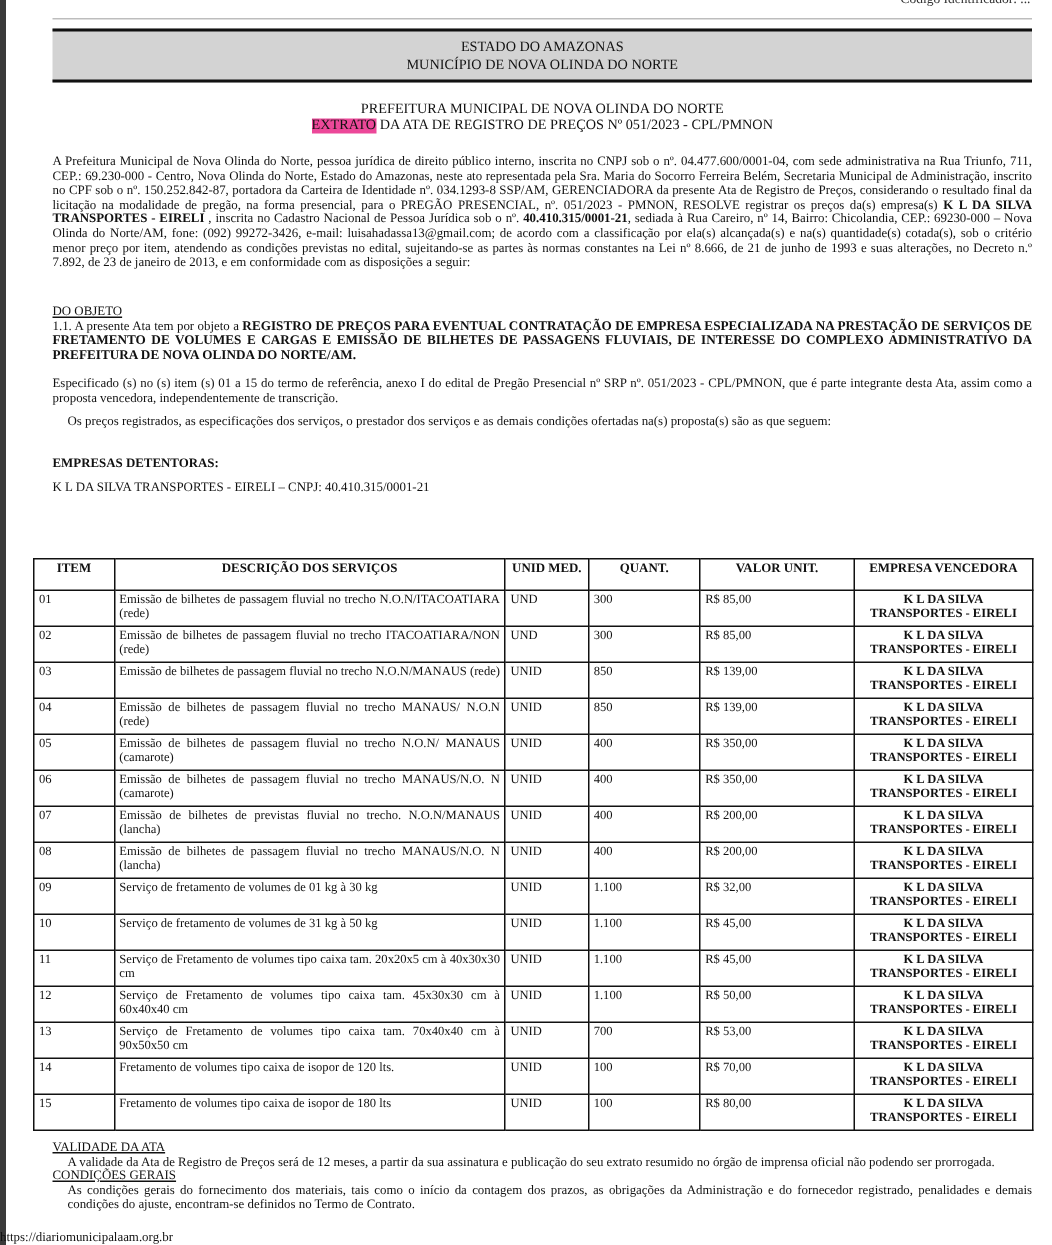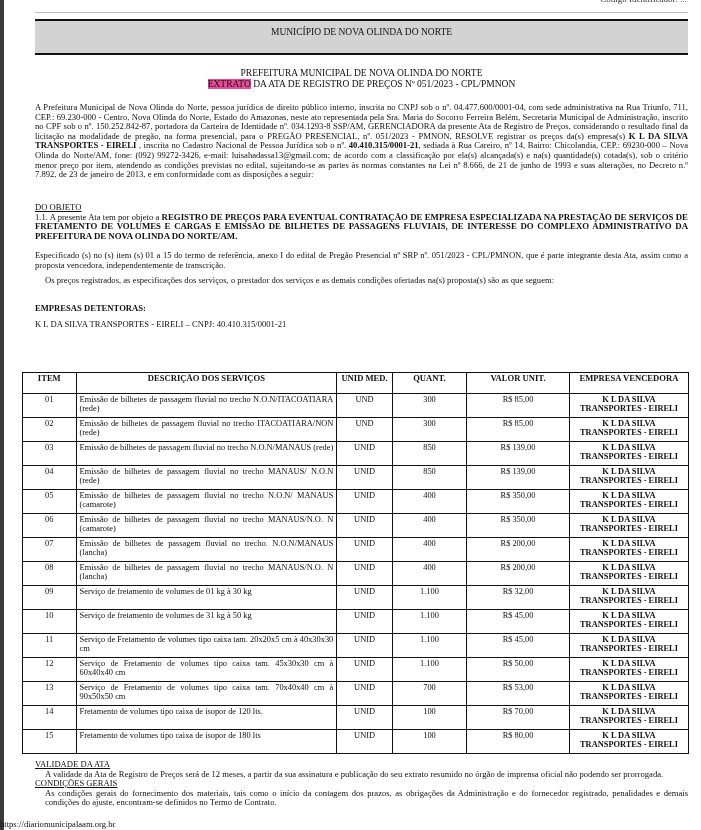--- a/index.html
+++ b/index.html
@@ -28,36 +28,37 @@
   .indent { padding-left: 10px; }
   .empresas { top: 304px; font-weight: bold; }
   .empresa-line { top: 320px; }
   table.items {
     position: absolute; left: 22px; top: 336px; width: 667px;
     border-collapse: collapse; font-size: 8.4px; line-height: 9.2px; margin-top: 36px;
   }
   table.items th, table.items td { border: 1px solid #111; vertical-align: top; padding: 1px 3px; }
   table.items th { font-weight: bold; text-align: center; height: 18px; font-size: 8.6px; }
   table.items td { height: 24px; box-sizing: border-box; }
-  td.c { text-align: center; }
+  td.c { text-align: left; }
   td.desc { text-align: justify; }
   td.emp { text-align: center; font-weight: bold; font-size: 8.4px; }
   .col-item { width: 47px; } .col-desc { width: 257px; } .col-un { width: 49px; }
   .col-q { width: 68px; } .col-v { width: 97px; } .col-e { width: 113px; }
   .validade { top: 760px; }
   .footer-url { position: absolute; left: 0; right: 0; top: 819px; text-align: left; font-size: 8.6px; }
 </style>
 </head>
 <body>
 
 <div class="left-edge"></div>
 <div class="top-code">Código Identificador: ...</div>
 <div class="top-rule"></div>
 
 <div class="hdr-box">
+  <div>ESTADO DO AMAZONAS</div>
   <div>MUNICÍPIO DE NOVA OLINDA DO NORTE</div>
 </div>
 
 <div class="title-block">
   <div>PREFEITURA MUNICIPAL DE NOVA OLINDA DO NORTE</div>
   <div><span class="sel">EXTRATO</span><span> DA ATA DE REGISTRO DE PREÇOS Nº 051/2023 - CPL/PMNON</span></div>
 </div>
 
 <div class="para p1"><span>A Prefeitura Municipal de Nova Olinda do Norte, pessoa jurídica de direito público interno, inscrita no CNPJ sob o nº. 04.477.600/0001-04, com sede administrativa na Rua Triunfo, 711, CEP.: 69.230-000 - Centro, Nova Olinda do Norte, Estado do Amazonas, neste ato representada pela Sra. Maria do Socorro Ferreira Belém, Secretaria Municipal de Administração, inscrito no CPF sob o nº. 150.252.842-87, portadora da Carteira de Identidade nº. 034.1293-8 SSP/AM, GERENCIADORA da presente Ata de Registro de Preços, considerando o resultado final da licitação na modalidade de pregão, na forma presencial, para o PREGÃO PRESENCIAL, nº. 051/2023 - PMNON, RESOLVE registrar os preços da(s) empresa(s) </span><b>K L DA SILVA TRANSPORTES - EIRELI</b><span> , inscrita no Cadastro Nacional de Pessoa Jurídica sob o nº. </span><b>40.410.315/0001-21</b><span>, sediada à Rua Careiro, nº 14, Bairro: Chicolandia, CEP.: 69230-000 – Nova Olinda do Norte/AM, fone: (092) 99272-3426, e-mail: luisahadassa13@gmail.com; de acordo com a classificação por ela(s) alcançada(s) e na(s) quantidade(s) cotada(s), sob o critério menor preço por item, atendendo as condições previstas no edital, sujeitando-se as partes às normas constantes na Lei nº 8.666, de 21 de junho de 1993 e suas alterações, no Decreto n.º 7.892, de 23 de janeiro de 2013, e em conformidade com as disposições a seguir:</span></div>
 
@@ -148,21 +149,21 @@
         <td class="c">UNID</td>
         <td class="c">400</td>
         <td class="c">R$ 350,00</td>
         <td class="emp">
           <div>K L DA SILVA</div>
           <div>TRANSPORTES - EIRELI</div>
         </td>
       </tr>
       <tr>
         <td class="c">07</td>
-        <td class="desc">Emissão de bilhetes de passagem fluvial no trecho. N.O.N/MANAUS (lancha)</td>
+        <td class="desc">Emissão de bilhetes de previstas fluvial no trecho. N.O.N/MANAUS (lancha)</td>
         <td class="c">UNID</td>
         <td class="c">400</td>
         <td class="c">R$ 200,00</td>
         <td class="emp">
           <div>K L DA SILVA</div>
           <div>TRANSPORTES - EIRELI</div>
         </td>
       </tr>
       <tr>
         <td class="c">08</td>

